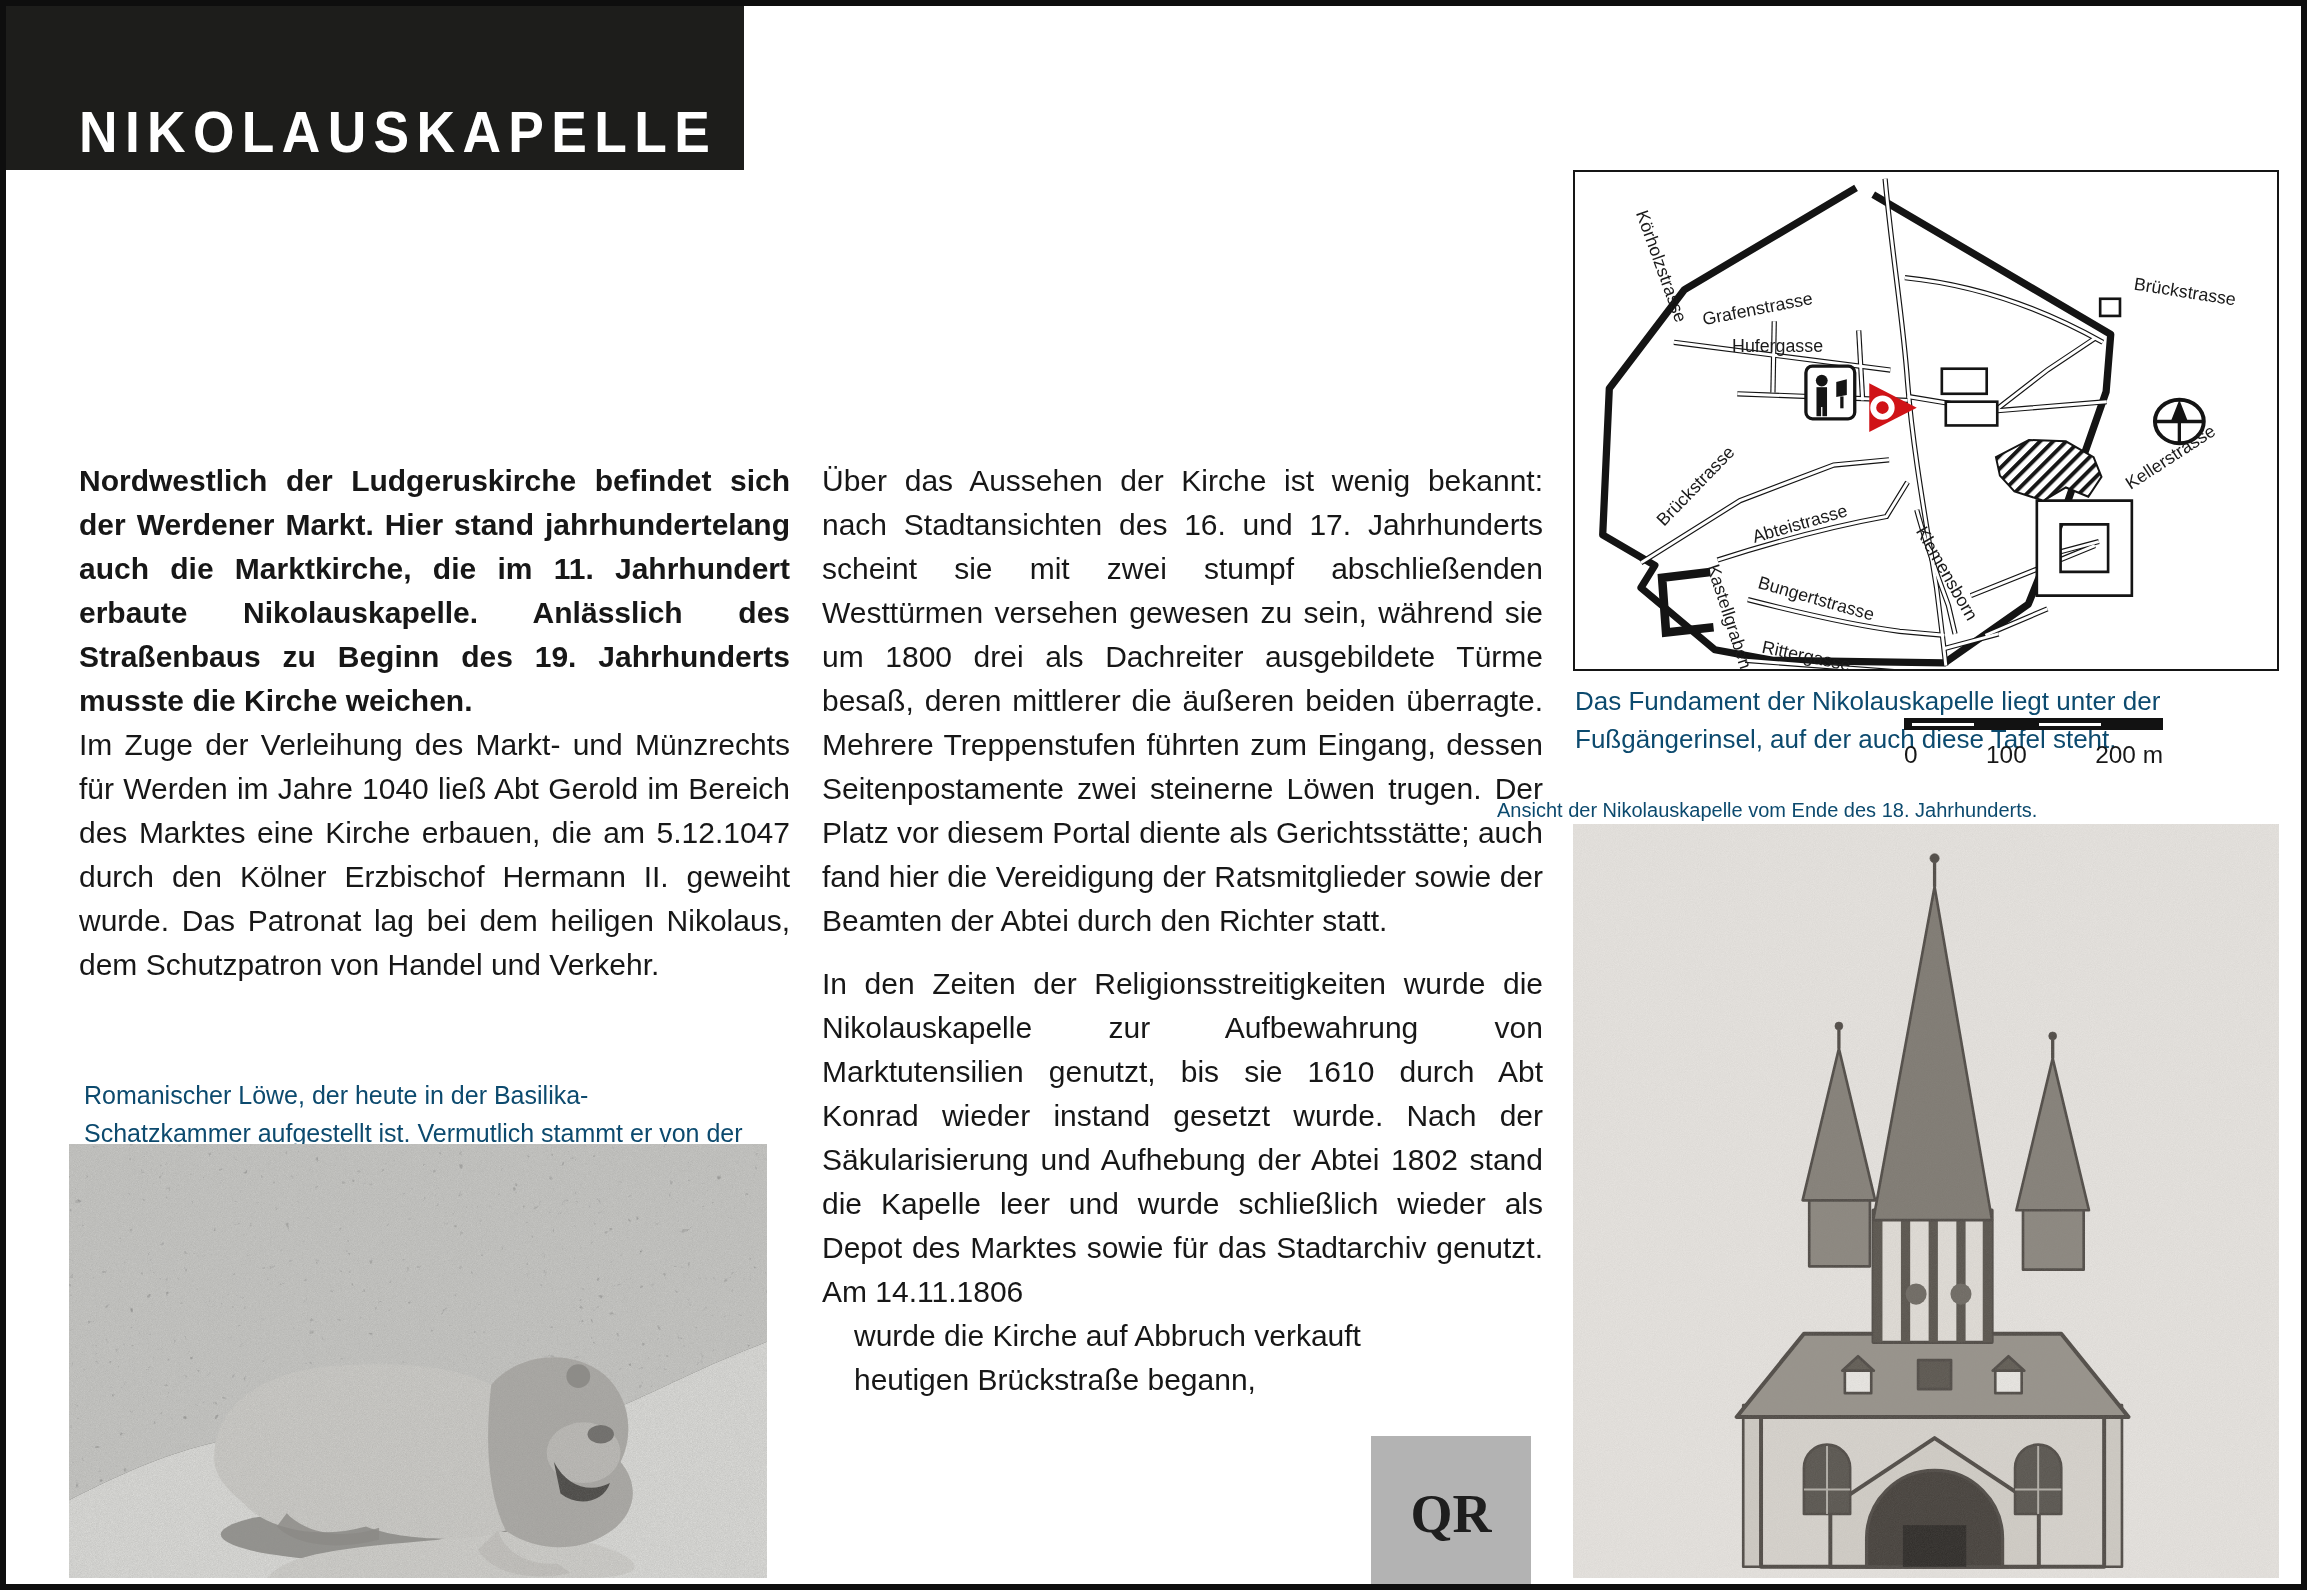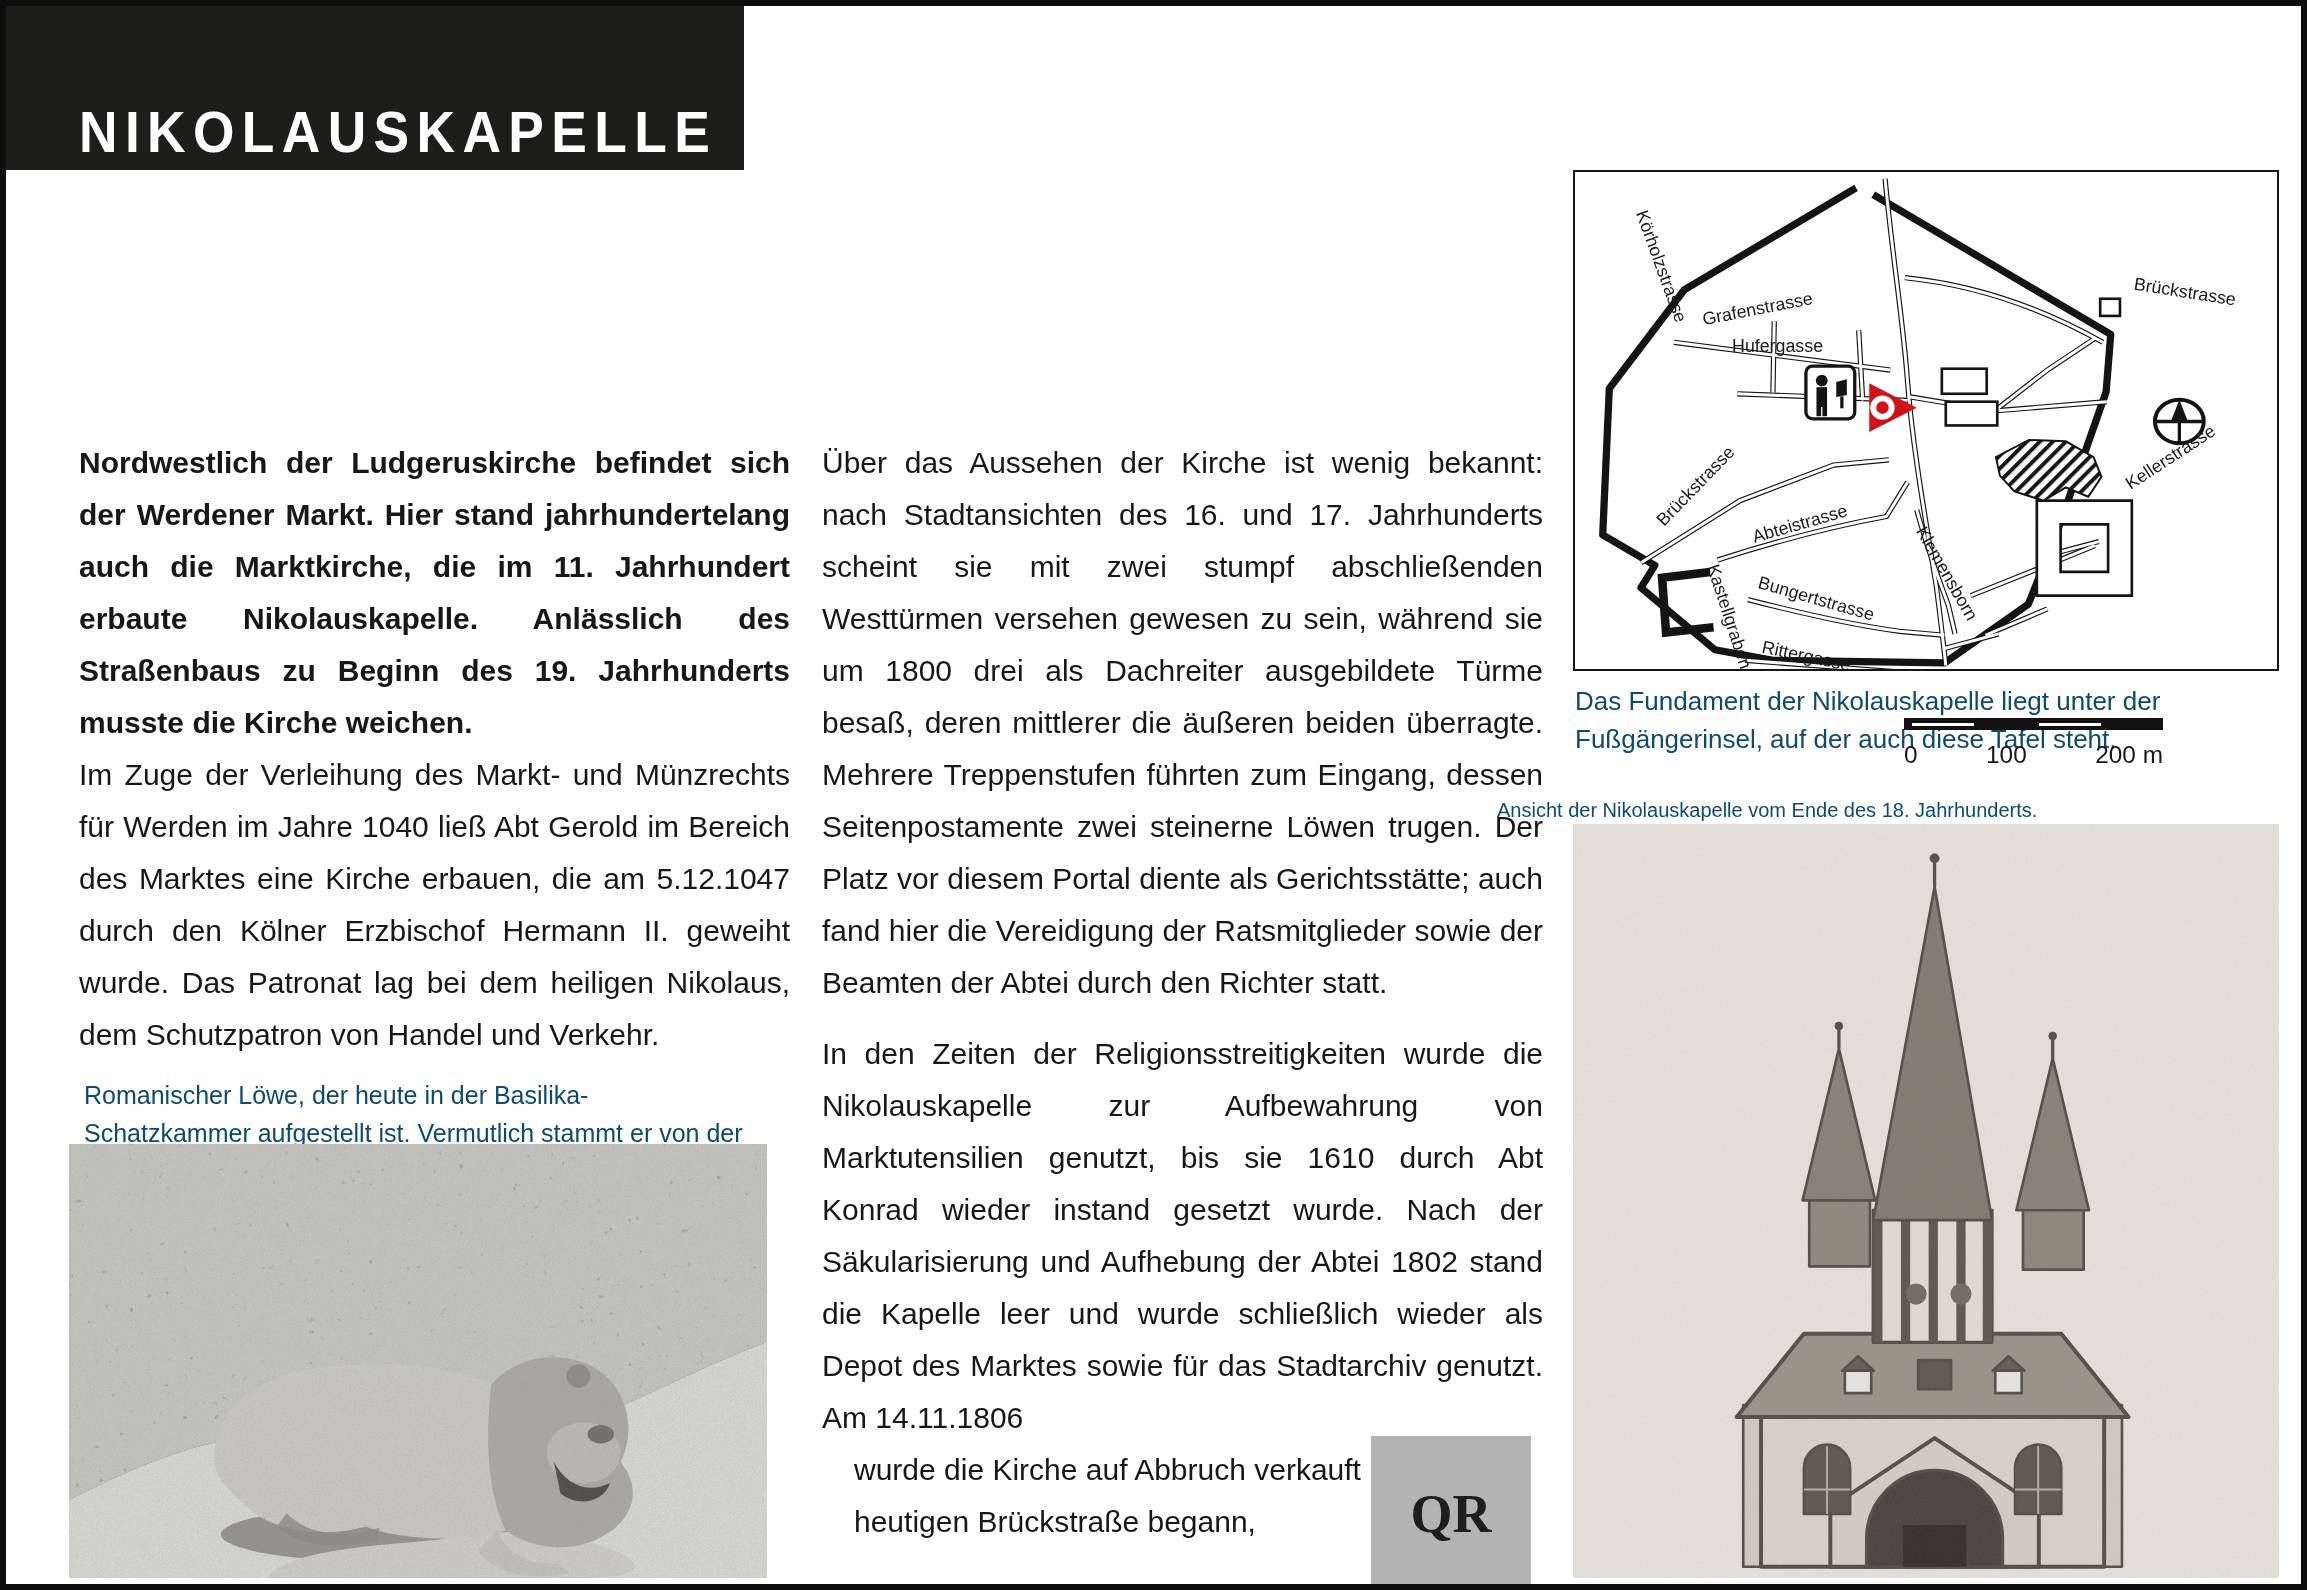--- a/index.html
+++ b/index.html
@@ -10,21 +10,21 @@
   }
   .frame{position:absolute;inset:0;border:6.6px solid #0e0e0e;pointer-events:none;z-index:50;}
   
   .header-block{position:absolute;left:0;top:0;width:744px;height:170px;background:#1d1d1b;}
   .title{
     position:absolute;left:79px;top:98px;color:#ffffff;font-weight:bold;
     font-size:58px;letter-spacing:8px;white-space:nowrap;
     transform:scaleX(.92);transform-origin:left top;
   }
   
-  .col{position:absolute;top:437px;font-size:30px;line-height:52px;text-align:justify;}
+  .col{position:absolute;top:459px;font-size:30px;line-height:44px;text-align:justify;}
   .col p{margin:0;}
   .col-left{left:79px;width:711px;}
   .col-mid{left:822px;width:721px;}
   .col-mid .para2{margin-top:18.5px;}
   .tail-line{text-align:left;width:581px;margin-left:32px;}
   .bold{font-weight:bold;}
   .caption{font-size:25px;line-height:38px;text-align:left;color:#0c4a6e;}
   .lion-caption{position:absolute;left:84px;top:1076px;width:667px;}
   .map-caption{position:absolute;left:1575px;top:682px;width:706px;font-size:26px;line-height:38px;}
   .church-caption{position:absolute;left:1497px;top:791px;width:706px;font-size:20px;}

